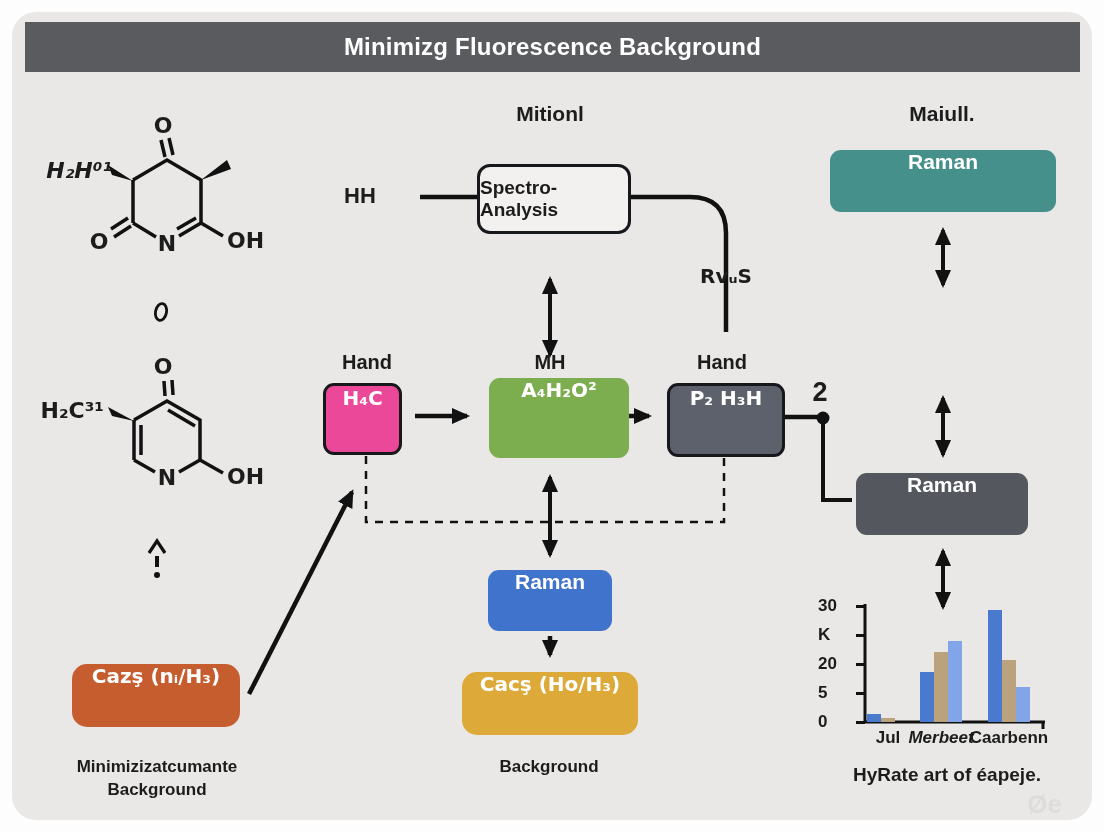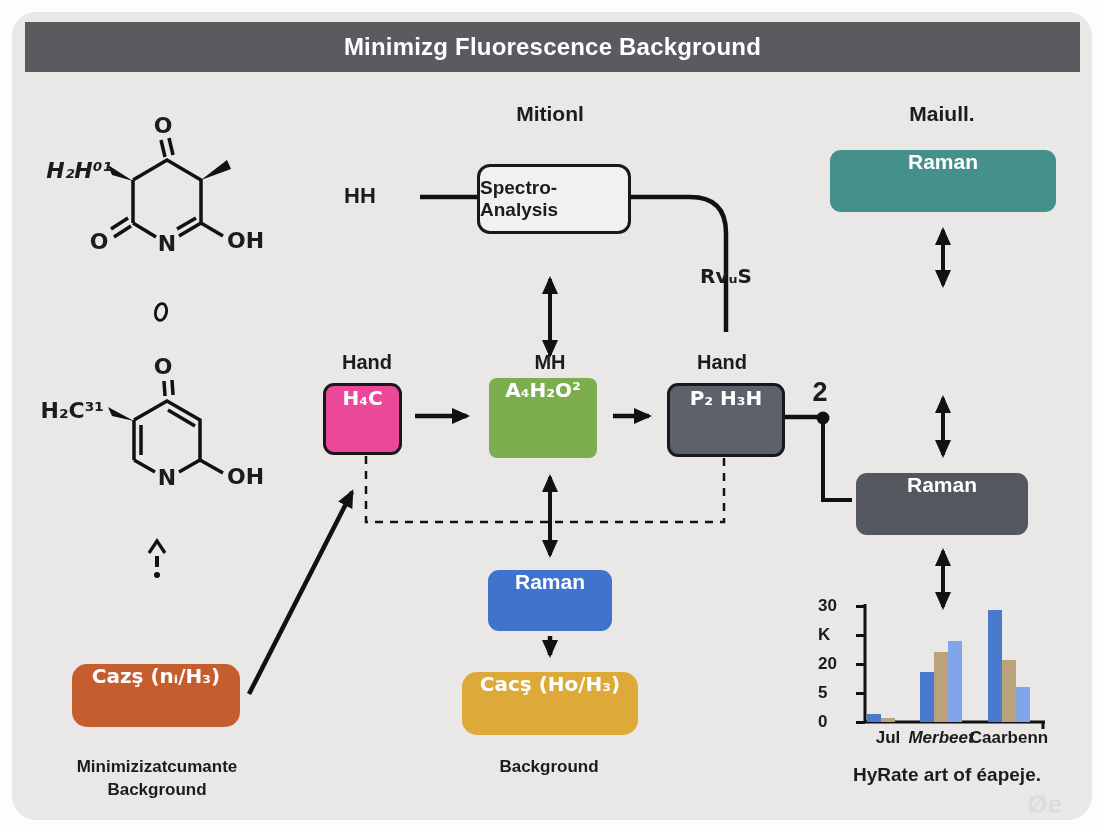--- a/index.html
+++ b/index.html
@@ -117,21 +117,21 @@
   <div class="node" style="left:477px;top:164px;width:148px;height:64px;background:#f2f1ef;border:3.5px solid #17181b;border-radius:13px;color:#1c1c1c;font-size:19px;flex-direction:column;">
     <span>Spectro-</span>
     <span>Analysis</span>
   </div>
   <div class="lbl formula" style="left:700px;top:245px;margin-top:20px;">RvᵤS</div>
 
   <div class="lbl ctr" style="left:327px;top:351px;width:80px;">Hand</div>
   <div class="node formula" style="left:323px;top:383px;width:73px;height:66px;background:#ec4899;border:3.5px solid #17181b;">H₄C</div>
 
   <div class="lbl ctr" style="left:510px;top:351px;width:80px;">MH</div>
-  <div class="node formula" style="left:489px;top:378px;width:108px;height:80px;background:#7cad4f;border-radius:8px;">A₄H₂O²</div>
+  <div class="node formula" style="left:489px;top:378px;width:140px;height:80px;background:#7cad4f;">A₄H₂O²</div>
 
   <div class="lbl ctr" style="left:682px;top:351px;width:80px;">Hand</div>
   <div class="node formula" style="left:667px;top:383px;width:112px;height:68px;background:#5d616b;border:3.5px solid #17181b;">P₂ H₃H</div>
 
   <div class="lbl ctr" style="left:805px;top:378px;width:30px;font-size:27px;">2</div>
 
   <div class="node" style="left:488px;top:570px;width:124px;height:61px;background:#4073cc;font-size:21px;">Raman</div>
   <div class="node formula" style="left:462px;top:672px;width:176px;height:63px;background:#dda938;border-radius:15px;">Cacş (Ho/H₃)</div>
 
   <div class="node formula" style="left:72px;top:664px;width:168px;height:63px;background:#c65d2e;border-radius:15px;">Cazş (nᵢ/H₃)</div>

